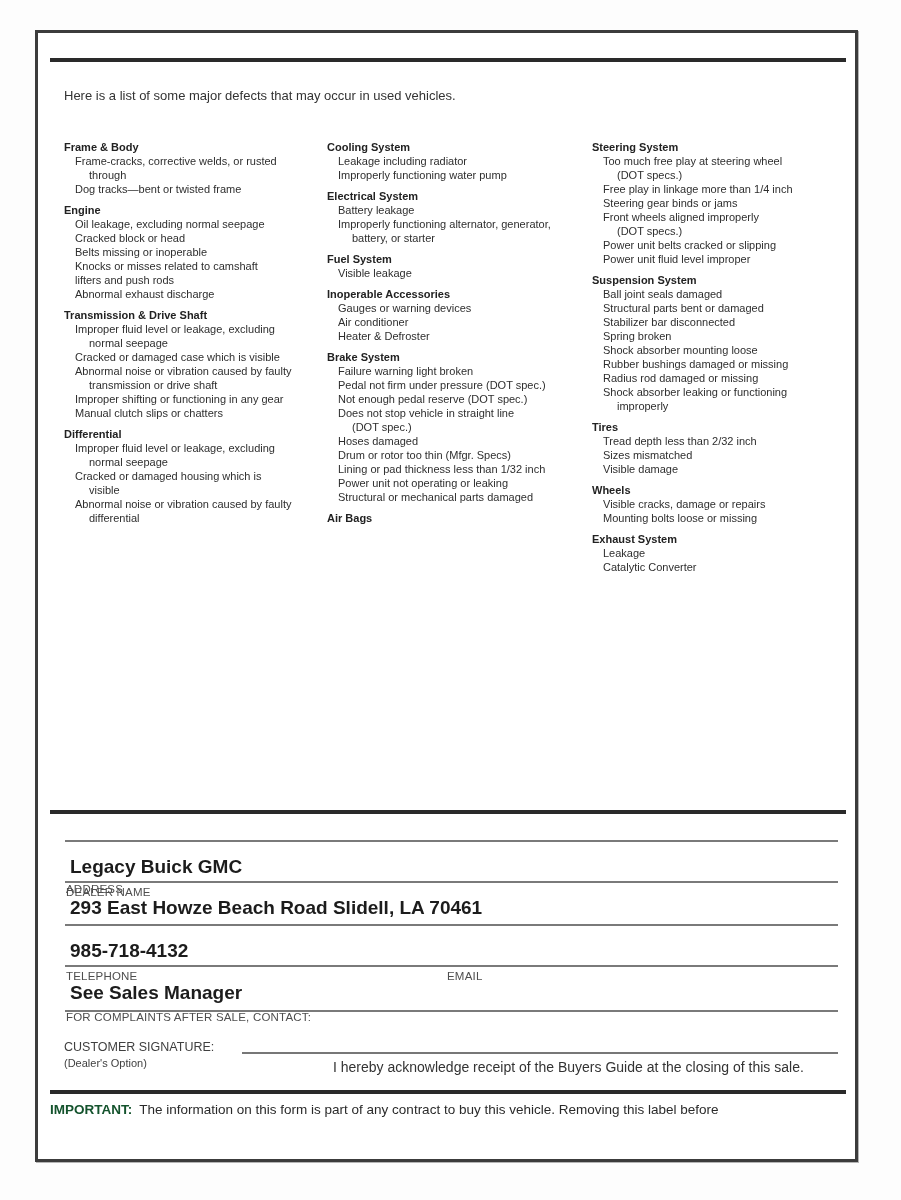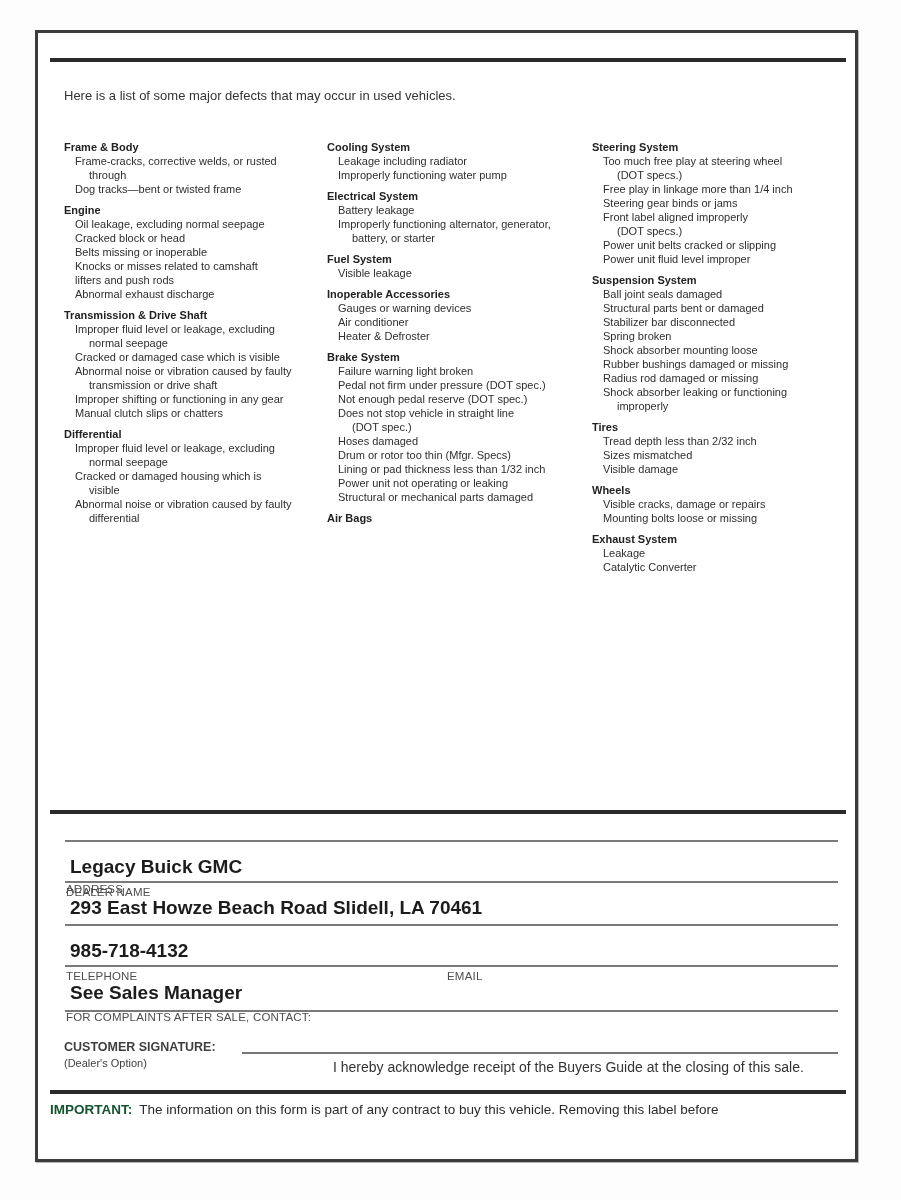--- a/index.html
+++ b/index.html
@@ -90,21 +90,20 @@
     color: #1c1c1c;
     white-space: nowrap;
   }
   .sig-label {
     position: absolute;
     left: 64px;
     top: 1040px;
     font-size: 12.5px;
     color: #3f3f3f;
     white-space: nowrap;
-    font-weight: bold;
   }
   .sig-line {
     position: absolute;
     left: 242px;
     top: 1052px;
     width: 596px;
     height: 2px;
     background: #777;
   }
   .sig-sublabel {
@@ -200,21 +199,21 @@
     <div class="def-line">Power unit not operating or leaking</div>
     <div class="def-line">Structural or mechanical parts damaged</div>
     <div class="def-heading">Air Bags</div>
   </div>
 <div class="defcol" id="defcol-3">
     <div class="def-heading">Steering System</div>
     <div class="def-line">Too much free play at steering wheel</div>
     <div class="def-line cont">(DOT specs.)</div>
     <div class="def-line">Free play in linkage more than 1/4 inch</div>
     <div class="def-line">Steering gear binds or jams</div>
-    <div class="def-line">Front label aligned improperly</div>
+    <div class="def-line">Front wheels aligned improperly</div>
     <div class="def-line cont">(DOT specs.)</div>
     <div class="def-line">Power unit belts cracked or slipping</div>
     <div class="def-line">Power unit fluid level improper</div>
     <div class="def-heading">Suspension System</div>
     <div class="def-line">Ball joint seals damaged</div>
     <div class="def-line">Structural parts bent or damaged</div>
     <div class="def-line">Stabilizer bar disconnected</div>
     <div class="def-line">Spring broken</div>
     <div class="def-line">Shock absorber mounting loose</div>
     <div class="def-line">Rubber bushings damaged or missing</div>

